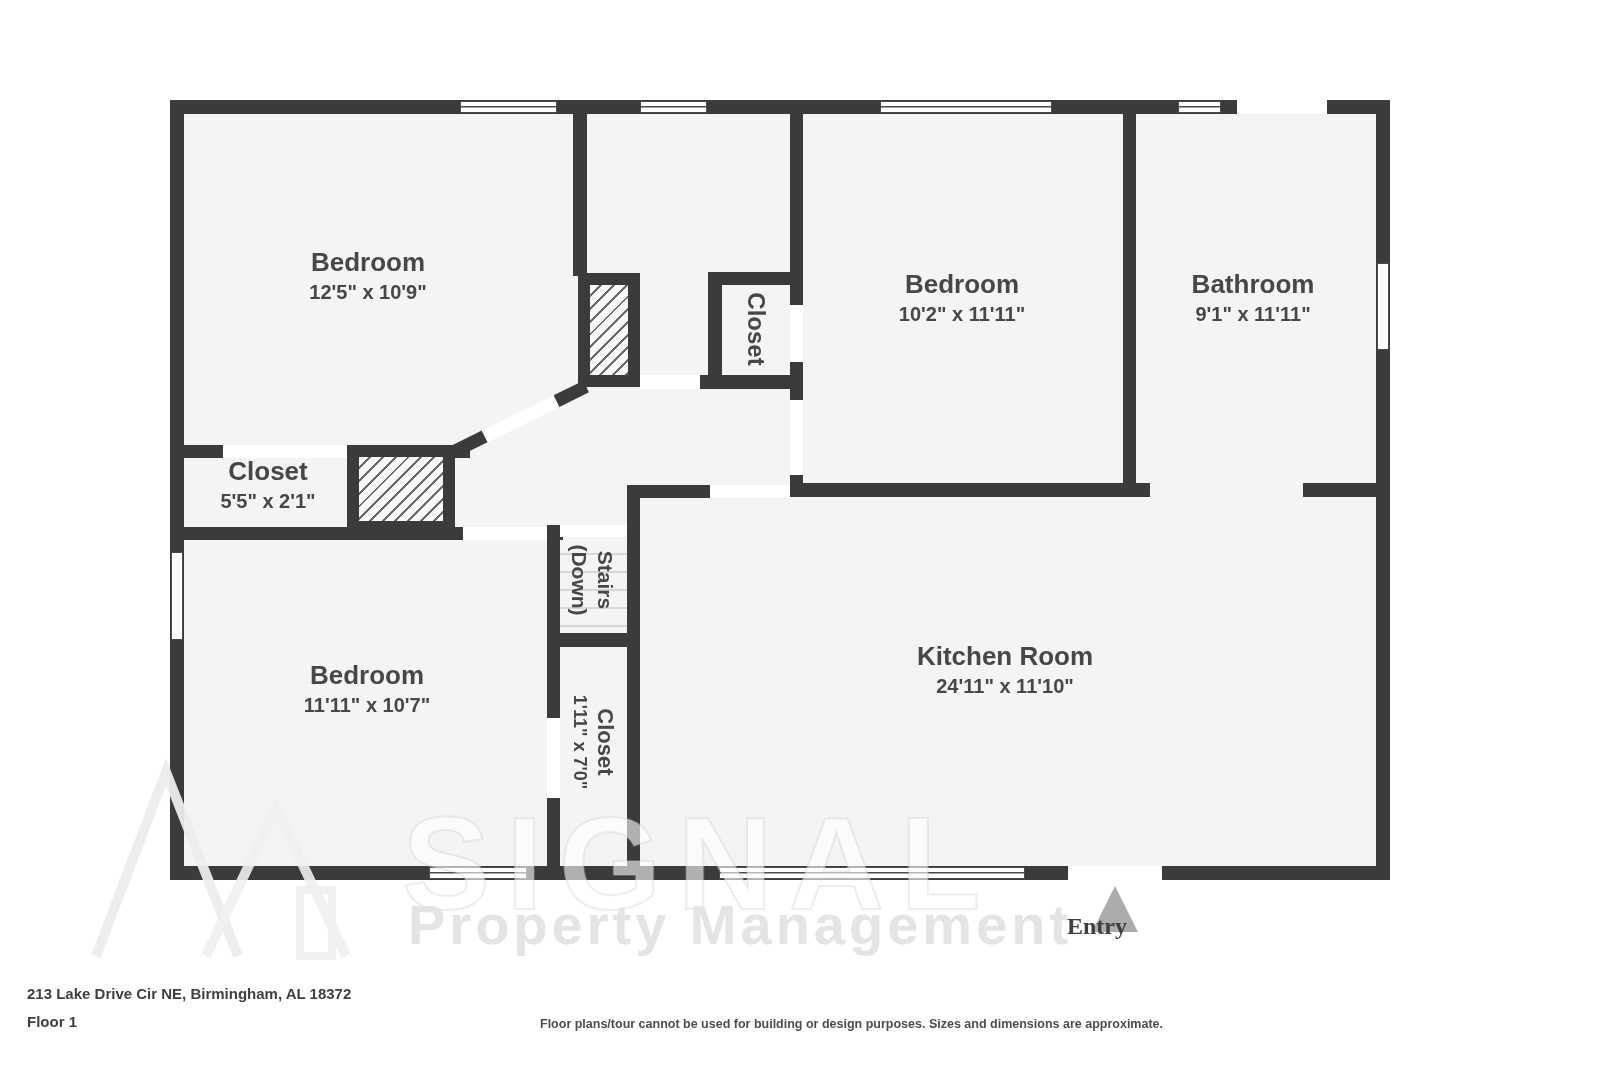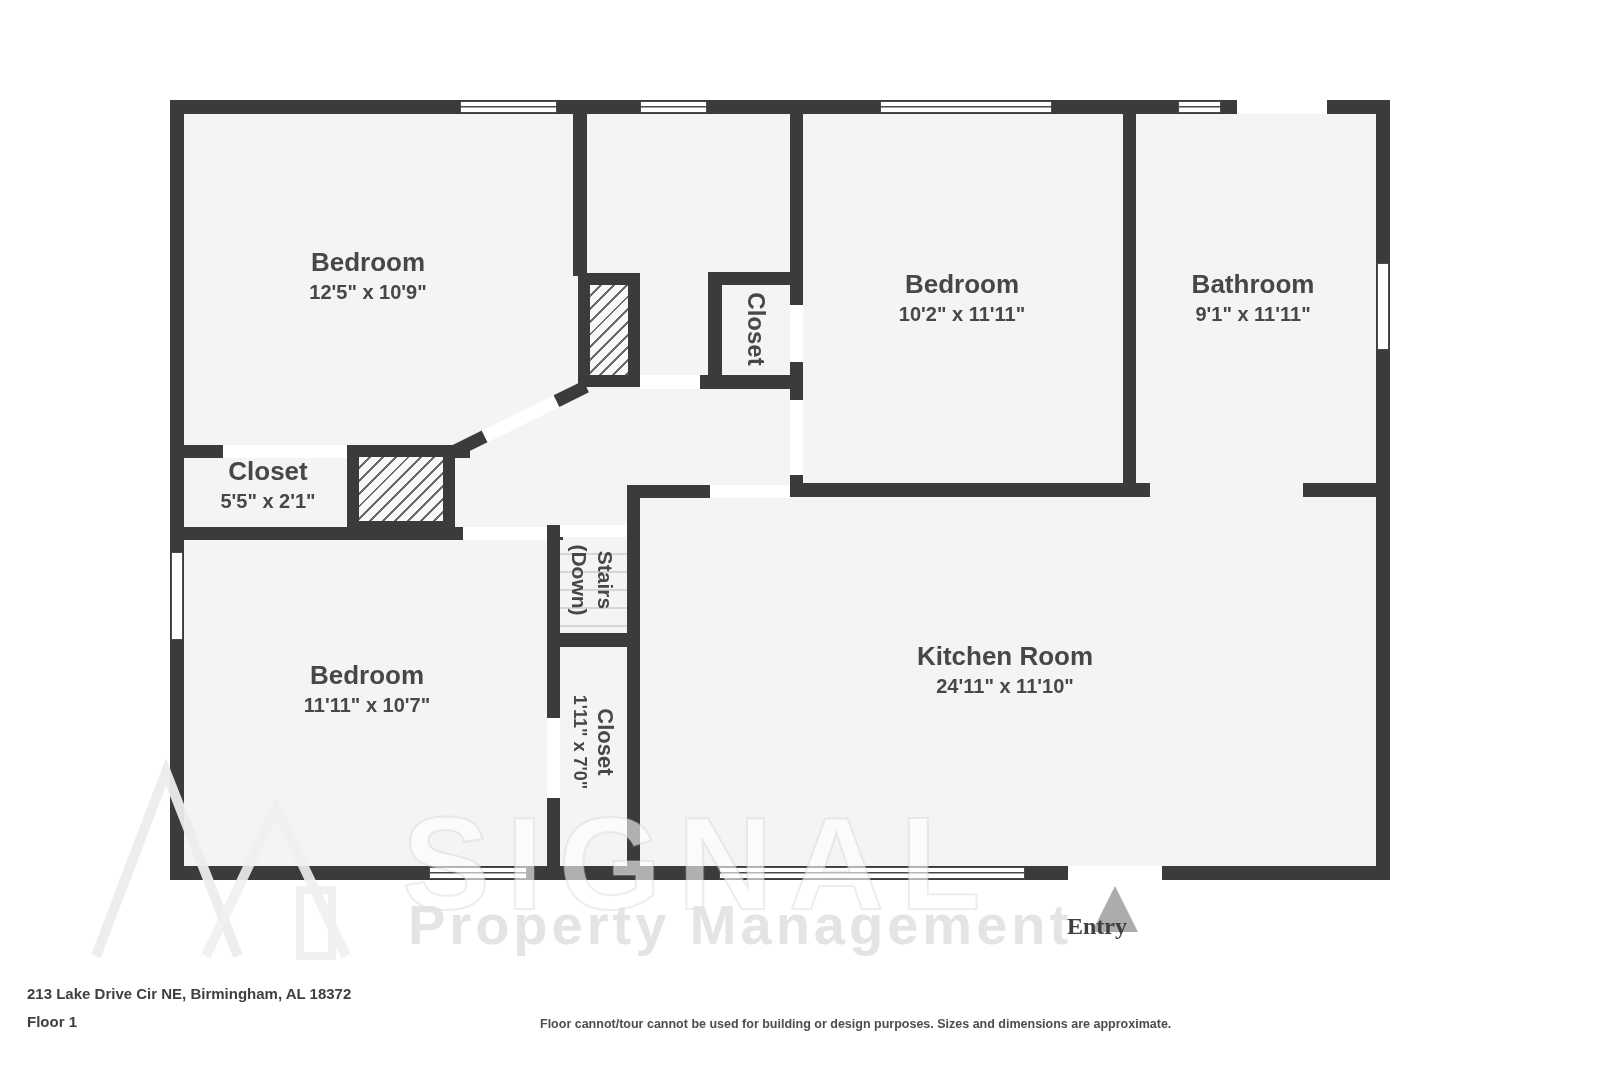--- a/index.html
+++ b/index.html
@@ -129,15 +129,15 @@
   <div class="lbl" style="left:1005px;top:669px;">
     <div class="nm">Kitchen Room</div>
     <div class="dm">24'11" x 11'10"</div>
   </div>
   <div class="lbl" style="left:1097px;top:926px;font-family:Liberation Serif, serif;">
     <div class="nm" style="font-size:24px;color:#3f3f3f;">Entry</div>
   </div>
 
   <div class="abs foot" style="left:27px;top:985px;font-size:15px;">213 Lake Drive Cir NE, Birmingham, AL 18372</div>
   <div class="abs foot" style="left:27px;top:1013px;font-size:15px;text-align:center;">Floor 1</div>
-  <div class="abs foot" style="left:540px;top:1017px;font-size:12.5px;color:#4d4d4d;">Floor cannot/tour cannot be used for building or design purposes. Sizes and dimensions are approximate.</div>
+  <div class="abs foot" style="left:540px;top:1017px;font-size:12.5px;color:#4d4d4d;">Floor plans/tour cannot be used for building or design purposes. Sizes and dimensions are approximate.</div>
 
 </div>
 
 </body></html>

